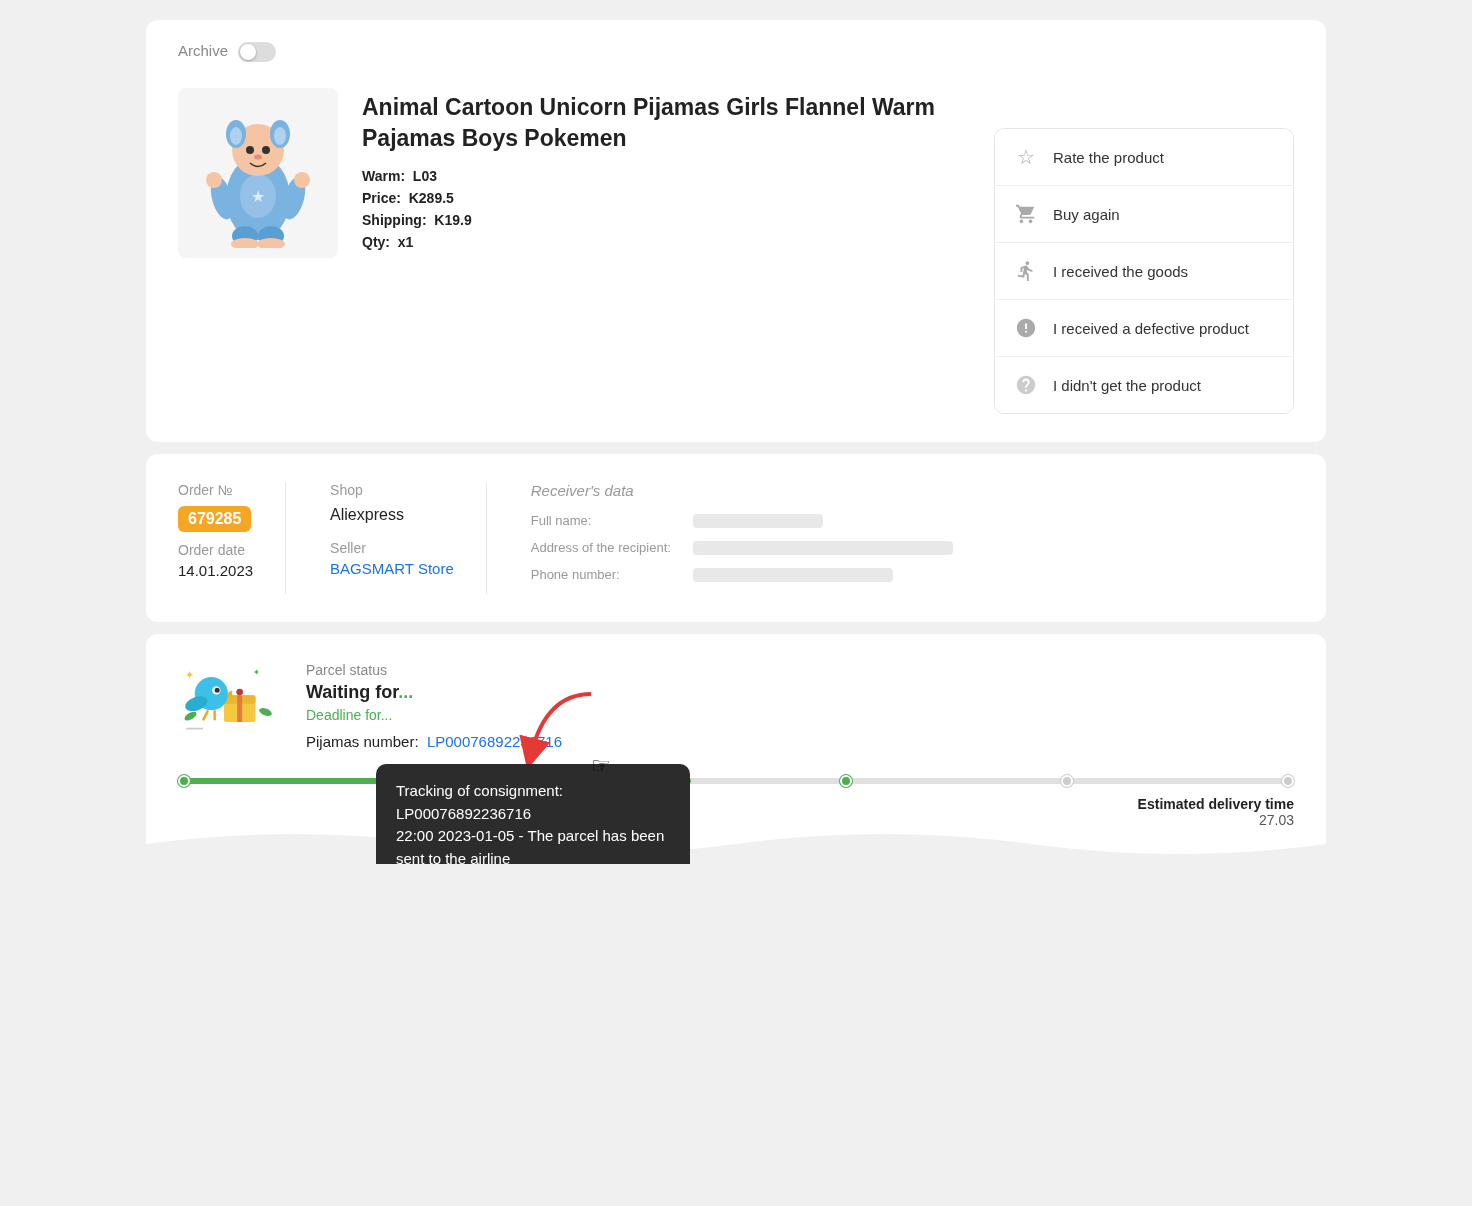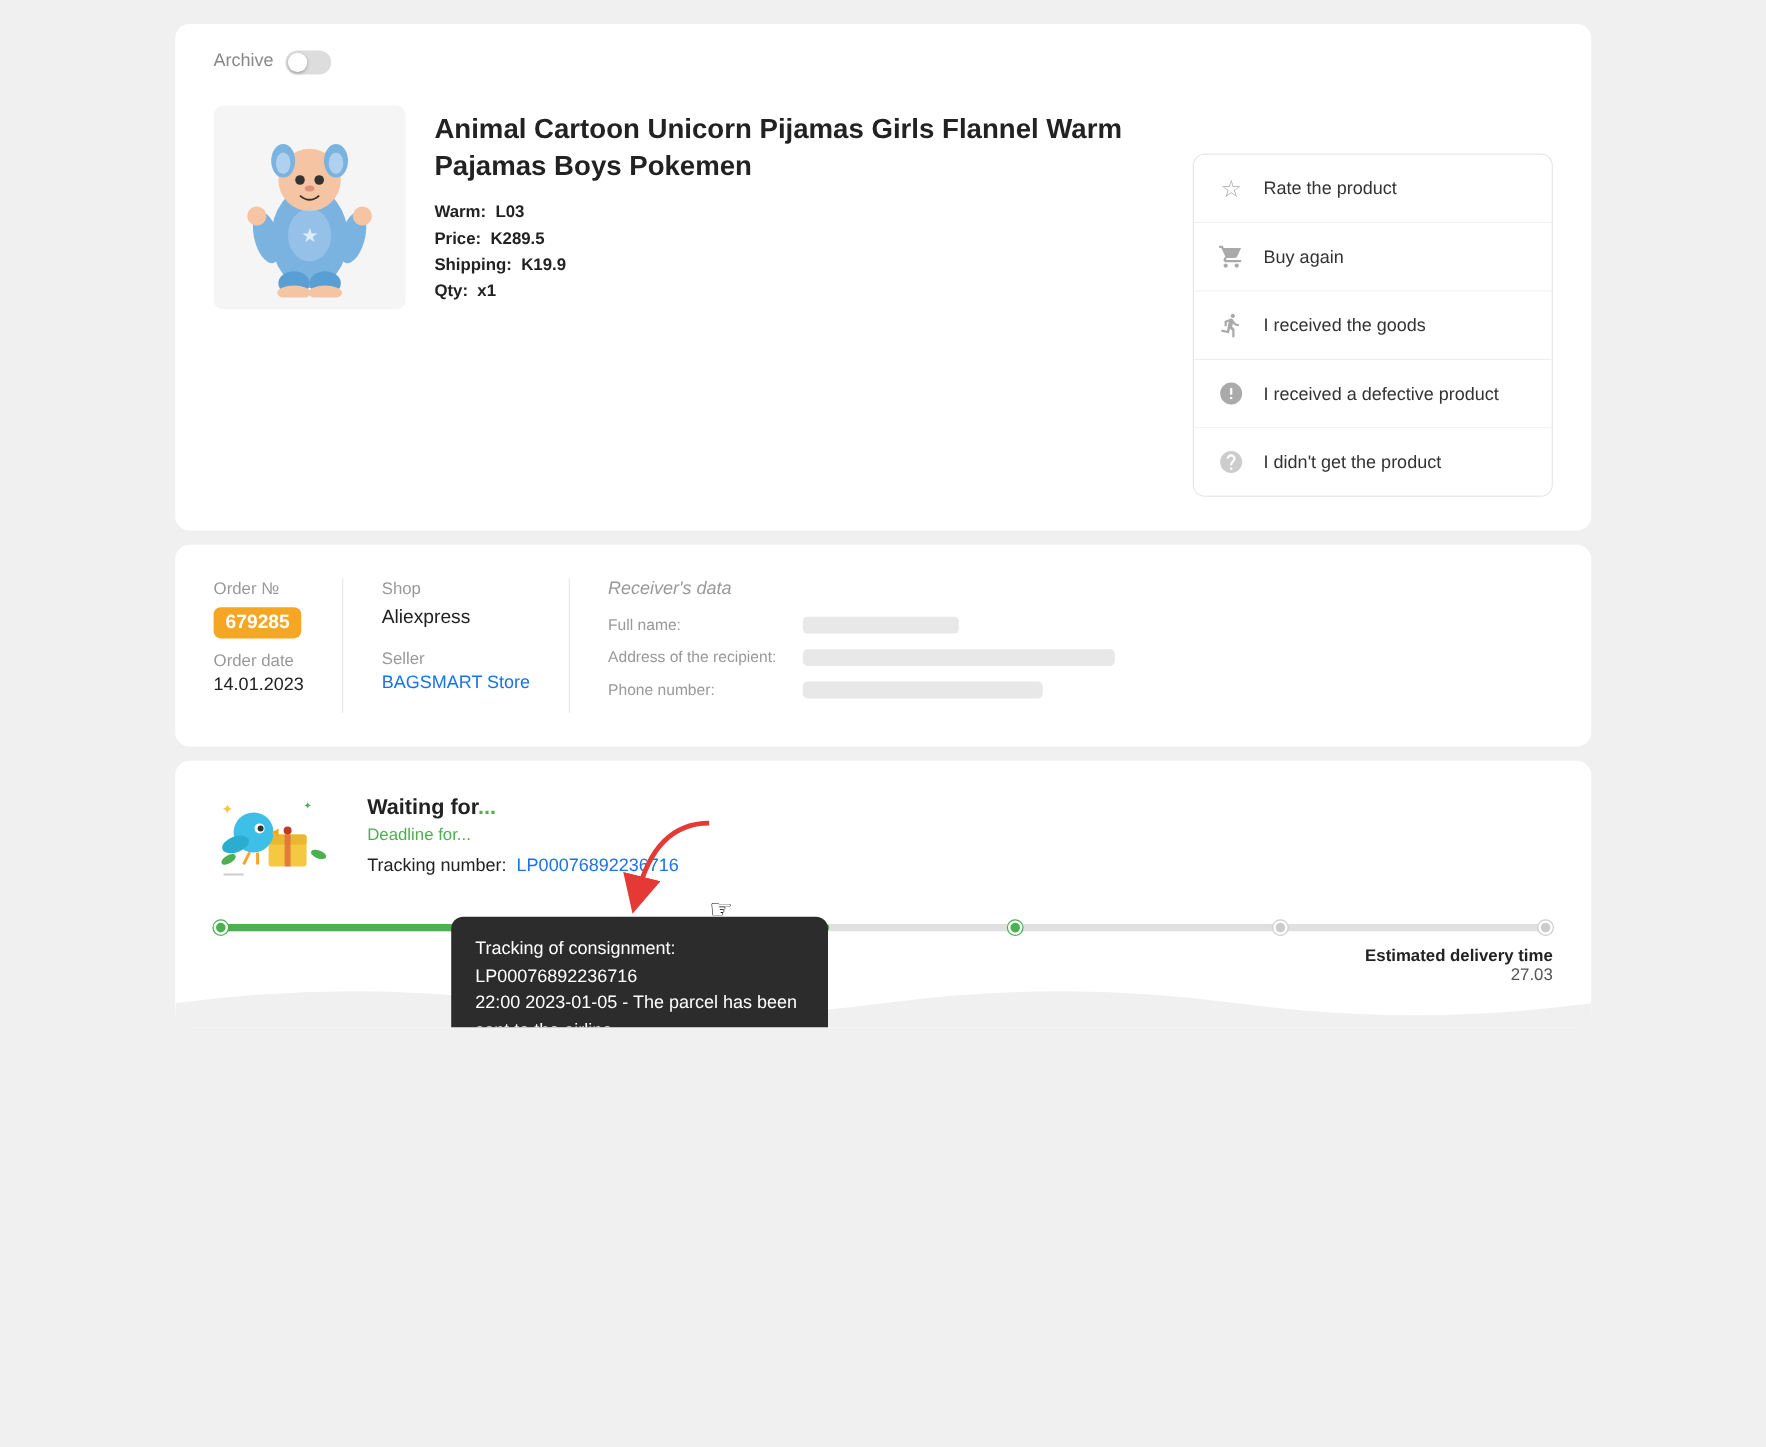--- a/index.html
+++ b/index.html
@@ -134,21 +134,21 @@
       font-size: 15px;
       color: #333;
     }
 
     
     .section-order {
       background: #fff;
       border-radius: 12px;
       padding: 28px 32px;
       display: flex;
-      gap: 0;
+      gap: 12px;
       margin-bottom: 12px;
     }
     .order-col {
       padding-right: 32px;
       padding-left: 0;
       border-right: 1px solid #e8e8e8;
       margin-right: 32px;
     }
     .order-col:last-child {
       border-right: none;
@@ -562,24 +562,25 @@
           <text x="90" y="15" font-size="10" fill="#4caf50">✦</text>
 
           <circle cx="74" cy="36" r="4" fill="#c0392b"></circle>
 
           <ellipse cx="15" cy="65" rx="8" ry="4" fill="#4caf50" transform="rotate(-30 15 65)"></ellipse>
           <ellipse cx="105" cy="60" rx="8" ry="4" fill="#4caf50" transform="rotate(20 105 60)"></ellipse>
         </svg>
       </div>
 
       <div class="parcel-info">
+        <div class="parcel-status-label">Parcel status</div>
         <div class="parcel-status-value">Waiting for<span style="color:#4caf50">...</span></div>
         <div class="parcel-deadline">Deadline for...</div>
         <div class="tracking-number-row">
-          <span>Tracking number:</span>
+          <span>Pijamas number:</span>
           &nbsp;<a class="tracking-link" href="#">LP00076892236716</a>
         </div>
       </div>
     </div>
 
     <div class="tooltip-box">
       <div>Tracking of consignment: LP00076892236716</div>
       <div>22:00 2023-01-05 - The parcel has been sent to the airline</div>
     </div>
 

